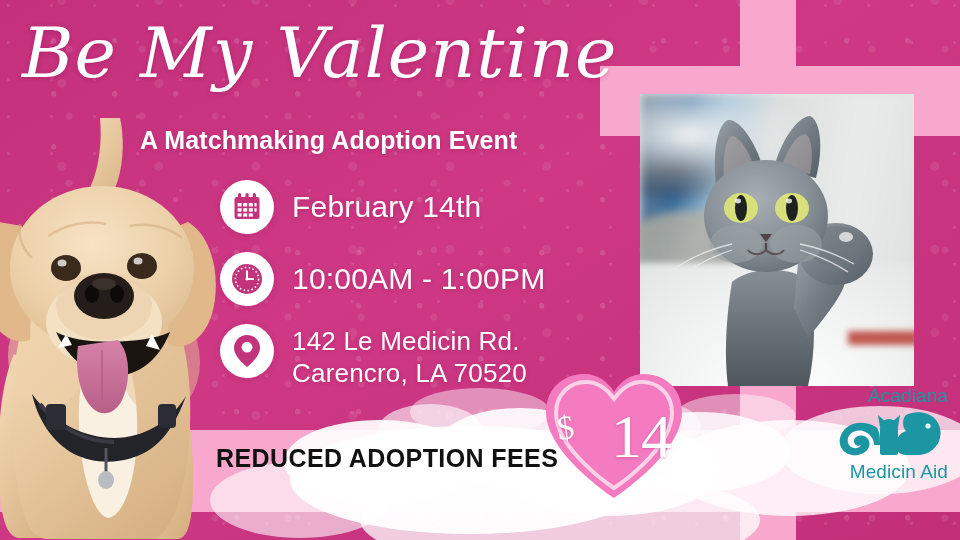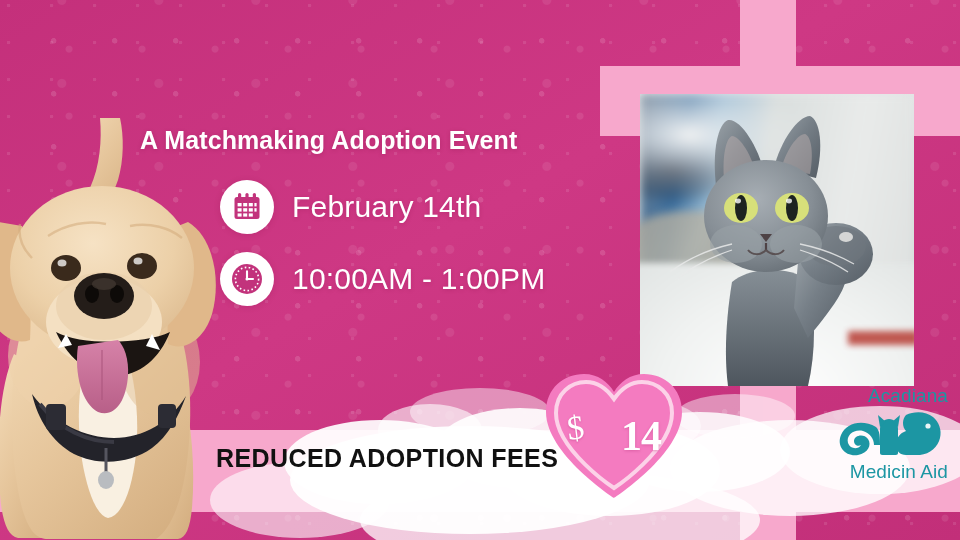--- a/index.html
+++ b/index.html
@@ -149,21 +149,21 @@
   }
   .price-d {
     font-family:"Liberation Serif", serif;
     font-size:34px; color:#fff; font-weight:400;
     transform:translateY(-8px) rotate(-7deg);
     margin-right:1px;
     text-shadow:0 1px 2px rgba(190,60,130,.5);
   }
   .price-n {
     font-family:"Liberation Serif", serif;
-    font-size:42px; color:#fff; font-weight:700; line-height:1;
+    font-size:62px; color:#fff; font-weight:400; line-height:1;
     letter-spacing:-1px;
     text-shadow:0 1px 3px rgba(190,60,130,.45);
     margin-left:36px;
   }
 
   
   .logo { position:absolute; left:832px; top:386px; width:116px; height:104px; }
   .logo-top, .logo-bot {
     text-align:right; color:#1C96A3;
     font-size:19px; font-weight:400; letter-spacing:.1px;
@@ -327,20 +327,21 @@
     <path d="M92 216 L84 230 L98 227 Z" fill="#fff"></path>
 
     <path d="M58 276 C80 306 112 320 140 320 C170 320 196 304 212 278 C204 300 194 318 178 330 C156 346 124 348 100 336 C78 324 64 302 58 276 Z" fill="#23232a"></path>
     <path d="M66 286 C86 312 114 324 140 324" stroke="#3a3a44" stroke-width="4" fill="none"></path>
     <rect x="72" y="286" width="20" height="26" rx="4" fill="#2c2c34"></rect>
     <rect x="184" y="286" width="18" height="24" rx="4" fill="#2c2c34"></rect>
     <path d="M132 330 L132 356" stroke="#55555f" stroke-width="3" fill="none"></path>
     <ellipse cx="132" cy="362" rx="8" ry="9" fill="#b9bcc0"></ellipse>
   </svg>
 
+  <div class="title">Be My Valentine</div>
   <div class="subtitle">A Matchmaking Adoption Event</div>
 
   <div class="details">
 
     <div class="drow">
       <span class="dicon">
         <svg width="34" height="34" viewBox="0 0 34 34">
           <g fill="#C2337C">
             <rect x="4.5" y="7" width="25" height="22" rx="2.5"></rect>
             <rect x="8" y="3" width="3.2" height="7" rx="1.6"></rect>
@@ -371,20 +372,32 @@
           <circle cx="18" cy="18" r="15" fill="#C2337C"></circle>
           <circle cx="18" cy="18" r="11.6" fill="none" stroke="#ffffff" stroke-width="1.6" stroke-dasharray="1.6 2.4"></circle>
           <circle cx="18" cy="18" r="9" fill="#C2337C"></circle>
           <path d="M18 10.4 L18 18 L24 18" stroke="#ffffff" stroke-width="2.1" fill="none" stroke-linecap="round"></path>
           <circle cx="18" cy="18" r="1.5" fill="#ffffff"></circle>
         </svg>
       </span>
       <span class="dtext">10:00AM - 1:00PM</span>
     </div>
 
+    <div class="drow addr">
+      <span class="dicon">
+        <svg width="32" height="36" viewBox="0 0 32 36">
+          <path d="M16 2 C8.8 2 3 7.8 3 15 C3 24 16 34 16 34 C16 34 29 24 29 15 C29 7.8 23.2 2 16 2 Z" fill="#C2337C"></path>
+          <circle cx="16" cy="14.2" r="5.4" fill="#ffffff"></circle>
+        </svg>
+      </span>
+      <span class="dtext two">
+        <span>142 Le Medicin Rd.</span><br>
+        <span>Carencro, LA 70520</span>
+      </span>
+    </div>
 
   </div>
 
   <div class="fees">REDUCED ADOPTION FEES</div>
 
   <div class="heart-badge">
     <svg viewBox="0 0 160 142" width="160" height="142">
       <path d="M80 136 C80 136 12 92 12 50 C12 26 30 12 50 12 C64 12 74 20 80 30 C86 20 96 12 110 12 C130 12 148 26 148 50 C148 92 80 136 80 136 Z" fill="#F47BC0"></path>
       <path d="M80 126 C80 126 22 88 22 51 C22 31 37 20 52 20 C64 20 73 27 80 37 C87 27 96 20 108 20 C123 20 138 31 138 51 C138 88 80 126 80 126 Z" fill="none" stroke="#FCD2E8" stroke-width="4"></path>
     </svg>

